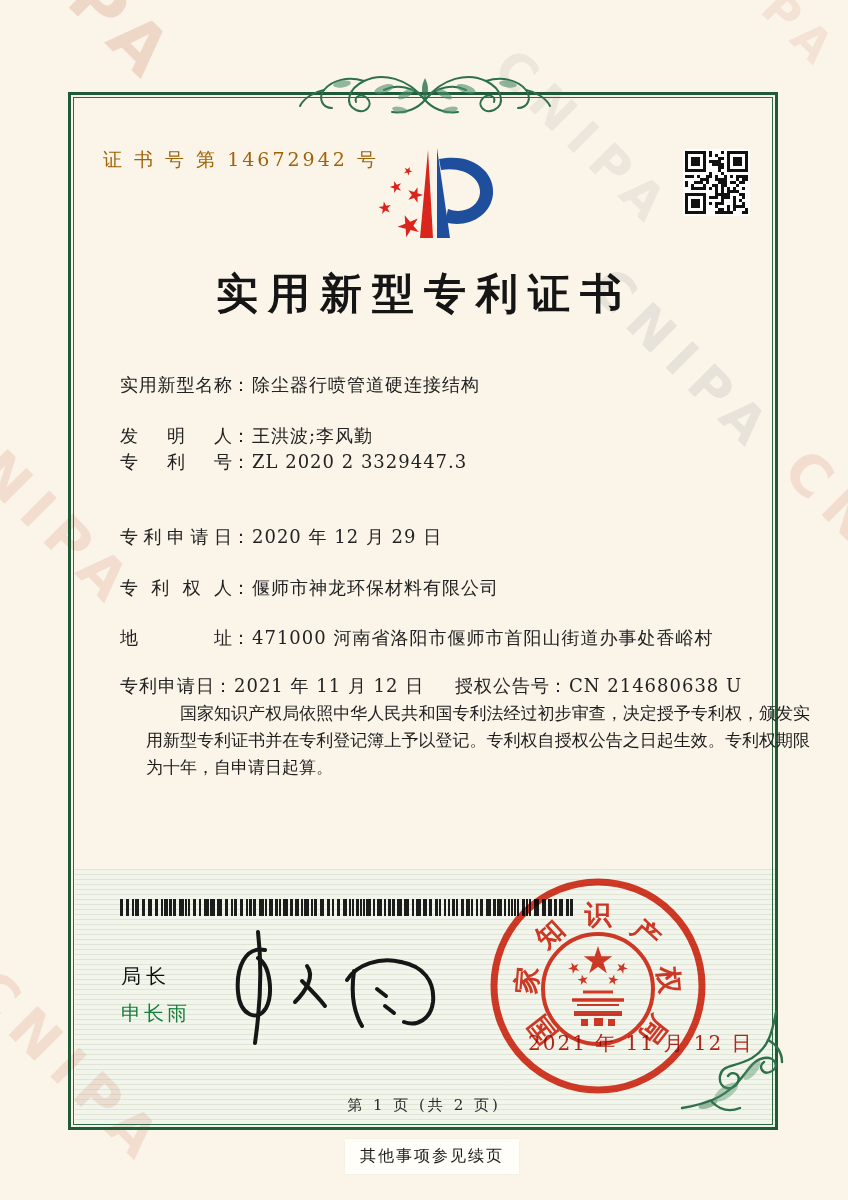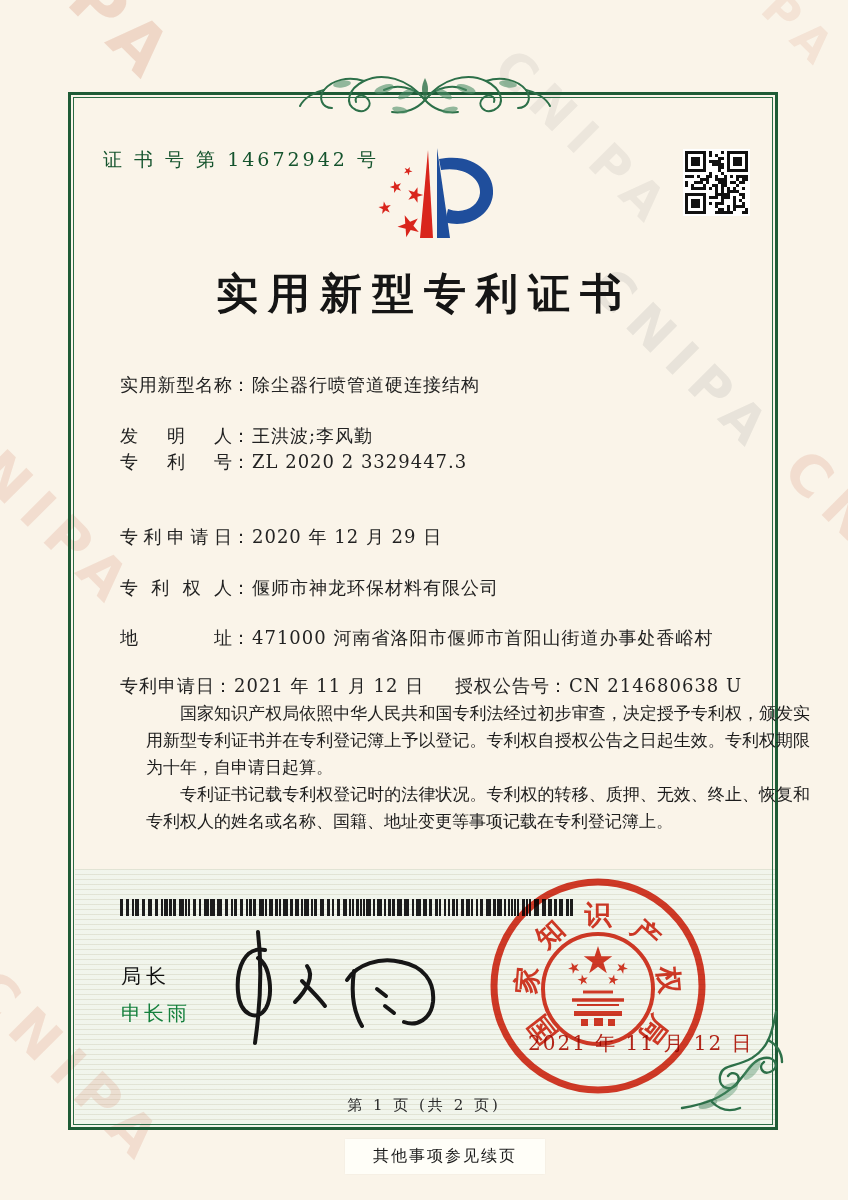--- a/index.html
+++ b/index.html
@@ -18,21 +18,21 @@
   .wm-g{left:650px;top:-40px;font-size:46px;color:rgba(216,150,124,.18);}
 
   .guilloche{position:absolute;left:75px;top:869px;width:700px;height:259px;z-index:0;
       background:repeating-linear-gradient(180deg,rgba(104,146,112,.17) 0 1px,rgba(240,245,236,.9) 1px 5px);}
 
   .frame{position:absolute;left:68px;top:92px;width:704px;height:1032px;border:3px solid #1e5b36;z-index:2;pointer-events:none;}
   .frame-inner{position:absolute;left:2px;top:2px;right:2px;bottom:2px;border:1px solid #2a6b45;}
 
   .orn{position:absolute;z-index:3;pointer-events:none;}
 
-  .cert-no{position:absolute;left:103px;top:147px;font-size:19px;letter-spacing:3px;color:#14532d;z-index:3;}
+  .cert-no{position:absolute;left:103px;top:147px;font-size:19px;letter-spacing:3px;color:#a16207;z-index:3;}
 
   .logo{position:absolute;left:352px;top:138px;z-index:3;}
   .qr{position:absolute;left:683px;top:149px;z-index:3;background:#fff;}
 
   .title{position:absolute;left:0;top:266px;width:848px;text-align:center;font-size:42px;font-weight:bold;
          letter-spacing:10px;color:#151515;z-index:3;}
 
   .frow{position:absolute;left:120px;font-size:18px;color:#222;z-index:3;white-space:nowrap;margin-top:15px;}
   .f-label{display:inline-block;width:112px;text-align:justify;text-align-last:justify;vertical-align:bottom;}
   .f-colon{display:inline-block;width:20px;}
@@ -50,21 +50,21 @@
   .signer-name{position:absolute;left:121px;top:1000px;font-size:20px;letter-spacing:3px;color:#15803d;z-index:3;}
   .signature{position:absolute;left:215px;top:922px;z-index:4;}
 
   .seal{position:absolute;left:484px;top:872px;z-index:5;opacity:.93;mix-blend-mode:multiply;}
   .seal-char{fill:#d92c18;font-size:27px;font-weight:bold;font-family:"DejaVu Serif","Liberation Serif",serif;}
   .seal-date{position:absolute;left:528px;top:1030px;font-size:20px;letter-spacing:2px;color:#bf271b;
              z-index:6;mix-blend-mode:multiply;white-space:nowrap;}
 
   .page-num{position:absolute;left:0;top:1096px;width:848px;text-align:center;font-size:15px;
             letter-spacing:3px;color:#2b2b2b;z-index:3;}
-  .foot-note{position:absolute;left:345px;top:1139px;background:#fffef8;padding:7px 28px;font-size:16px;
+  .foot-note{position:absolute;left:345px;top:1139px;background:#fffef8;padding:7px 15px;font-size:16px;
              letter-spacing:2px;color:#1c1c1c;z-index:3;box-shadow:0 0 2px rgba(0,0,0,.05);}
 </style>
 </head>
 <body>
 
 <div class="page">
 
   <div class="wm wm-a">CNIPA</div>
   <div class="wm wm-b">CNIPA</div>
   <div class="wm wm-c">CNIPA</div>
@@ -302,21 +302,20 @@
   </div>
   <div class="frow" style="top:659px;">
     <span class="f-label-auth">专利申请日</span><span class="f-colon">：</span><span class="f-value">2021 年 11 月 12 日</span>
     <span class="auth2">
       <span class="f-label-auth">授权公告号</span><span class="f-colon">：</span><span class="f-value">CN 214680638 U</span>
     </span>
   </div>
 
   <div class="paras">
     <p>国家知识产权局依照中华人民共和国专利法经过初步审查，决定授予专利权，颁发实用新型专利证书并在专利登记簿上予以登记。专利权自授权公告之日起生效。专利权期限为十年，自申请日起算。</p>
-    <p>专利证书记载专利权登记时的法律状况。专利权的转移、质押、无效、终止、恢复和专利权人的姓名或名称、国籍、地址变更等事项记载在专利登记簿上。</p>
   </div>
 
   <svg class="barcode-wrap" width="460" height="17" viewBox="0 0 460 17">
       <rect x="0" y="0" width="3" height="17" fill="#1c1c1c"></rect>
       <rect x="6" y="0" width="3" height="17" fill="#1c1c1c"></rect>
       <rect x="12" y="0" width="2" height="17" fill="#1c1c1c"></rect>
       <rect x="15" y="0" width="4" height="17" fill="#1c1c1c"></rect>
       <rect x="22" y="0" width="3" height="17" fill="#1c1c1c"></rect>
       <rect x="28" y="0" width="4" height="17" fill="#1c1c1c"></rect>
       <rect x="35" y="0" width="3" height="17" fill="#1c1c1c"></rect>

